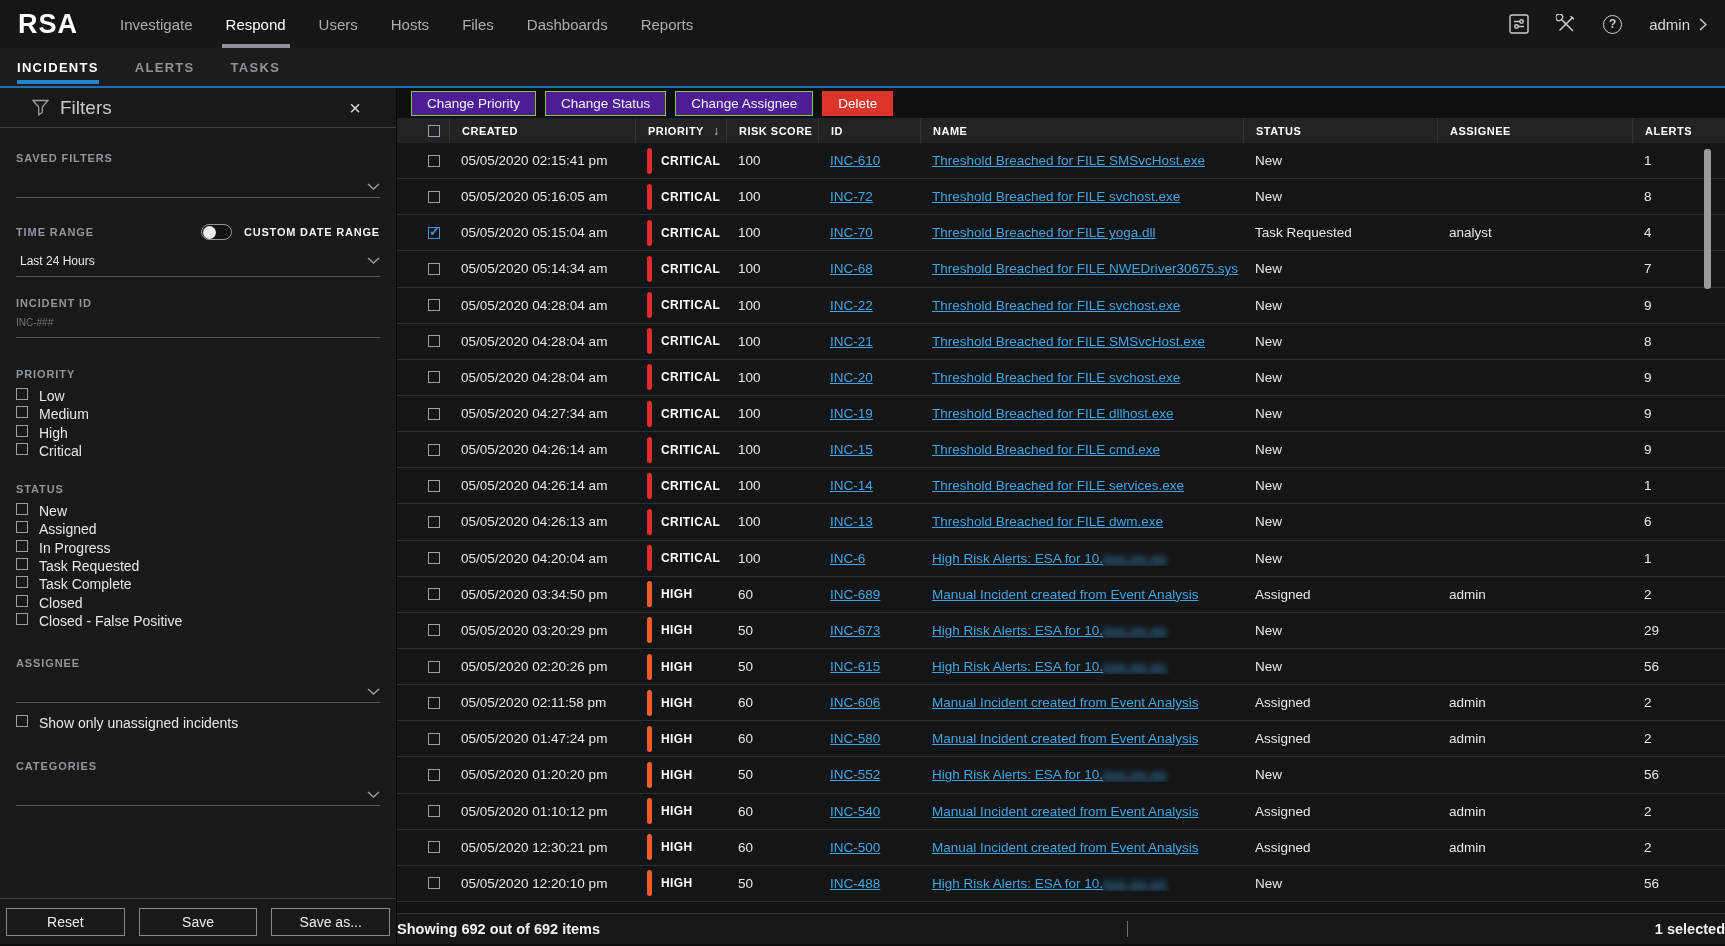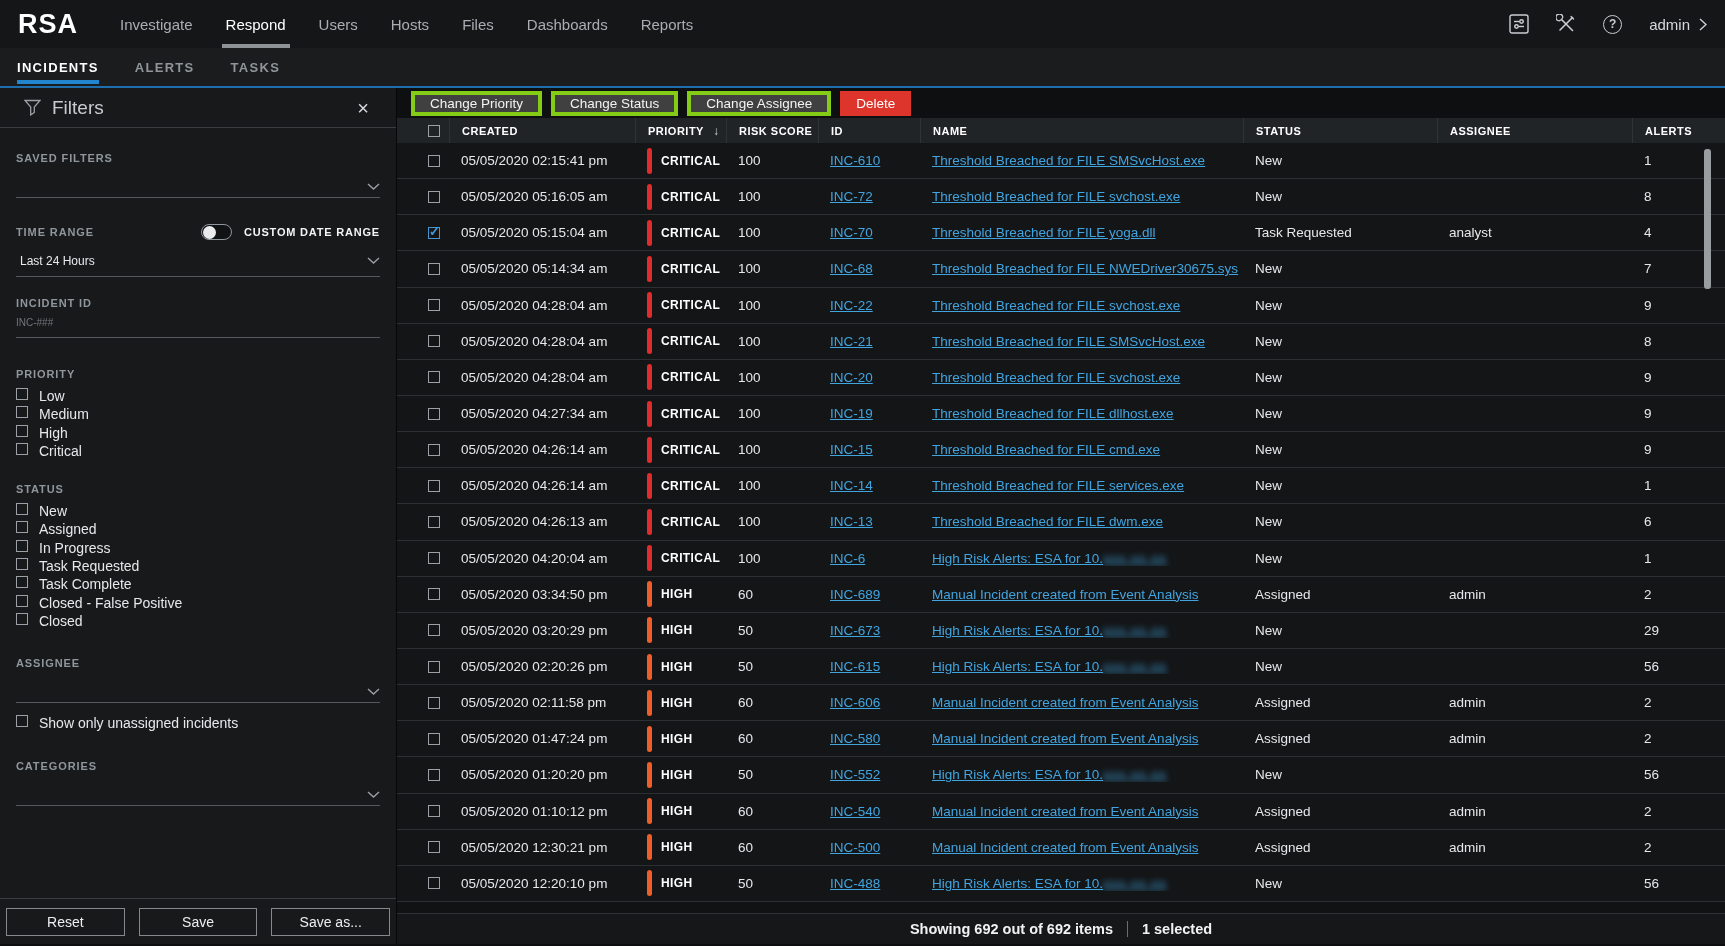--- a/index.html
+++ b/index.html
@@ -28,21 +28,21 @@
   .tab{font-size:13px;font-weight:700;letter-spacing:1.3px;color:#8f959a;cursor:pointer;position:relative;
        height:100%;display:flex;align-items:center}
   .tab.active{color:#fff}
   .tab.active::after{content:"";position:absolute;left:0;right:0;bottom:2px;height:4px;background:var(--accent)}
 
   
   .layout{display:flex;height:856px}
 
   
   .sidebar{width:397px;flex:none;background:#17191b;border-right:1px solid #060708;position:relative}
-  .f-header{height:40px;border-bottom:1px solid #3a3e42;display:flex;align-items:center;padding:0 24px}
+  .f-header{height:40px;border-bottom:1px solid #3a3e42;display:flex;align-items:center;padding:0 32px}
   .f-title{font-size:19px;color:#c7cbcf;margin-left:11px}
   .f-close{margin-left:auto;font-size:20px;line-height:1;color:#d6d9dc;cursor:pointer;padding:0 3px}
   .f-body{padding:0 16px;position:absolute;top:40px;left:0;right:0;bottom:45px;border-bottom:1px solid #3a3e42}
   .f-label{font-size:11px;font-weight:700;letter-spacing:.9px;color:#8f969c}
   .select-line{border-bottom:1px solid #55595e;height:34px;display:flex;align-items:flex-end;
                justify-content:flex-end;padding-bottom:6px;cursor:pointer}
   .chev{flex:none}
   .sec-saved{margin-top:24px}
   .sec-time{margin-top:26px}
   .time-row{display:flex;align-items:center}
@@ -67,21 +67,21 @@
   .sec-assignee{margin-top:26px}
   .sec-unassigned{margin-top:12px}
   .sec-categories{margin-top:26px}
   .f-buttons{position:absolute;bottom:8px;left:6px;right:6px;display:flex;gap:14px}
   .f-btn{flex:1;height:28px;background:transparent;border:1px solid #85898e;color:#eceef0;font-size:14px;
          font-family:inherit;cursor:pointer}
 
   
   .main{flex:1;background:#0d0f10;display:flex;flex-direction:column;min-width:0}
   .toolbar{margin:3px 0 2px 14px;height:25px;display:flex;gap:9px;flex:none}
-  .tool-btn{background:#404040;border:4px solid #84cc16;color:#f2f3f4;font-size:13.5px;padding:0 15px;
+  .tool-btn{background:#4c1d95;border:1px solid #84cc16;color:#f2f3f4;font-size:13.5px;padding:0 15px;
             font-family:inherit;cursor:pointer}
   .tool-btn.danger{background:var(--danger);border:1px solid var(--danger);color:#fff}
   .grid{display:grid;grid-template-columns:52px 186px 91px 92px 102px 323px 194px 195px 1fr;align-items:center}
   .t-header{height:25px;background:#212427;flex:none}
   .h-cell{height:100%;display:flex;align-items:center;gap:9px;padding-left:12px;font-size:11px;font-weight:700;
           letter-spacing:.5px;color:#fff;border-left:1px solid rgba(255,255,255,.07);cursor:pointer;overflow:hidden}
   .h-cell:first-child{border-left:none;padding-left:31px}
   .sort{font-size:12px;color:#cfd3d6;font-weight:400}
   .t-body{flex:1;overflow:hidden;position:relative;background:#101213}
   .t-row{height:36.15px;border-bottom:1px solid #2c2f33;background:#131517}
@@ -89,21 +89,21 @@
   .c-select{padding-left:31px;display:flex;align-items:center}
   .c-priority{display:flex;align-items:center}
   .p-bar{width:5px;height:26px;border-radius:3px;flex:none;margin-right:9px;background:#666}
   .p-bar.critical{background:var(--critical)}
   .p-bar.high{background:var(--high)}
   .p-text{font-weight:700;font-size:12px;letter-spacing:.4px;color:#fff}
   .lnk{color:var(--link);text-decoration:underline;cursor:pointer}
   .blur{filter:blur(3px);letter-spacing:1px}
   .scroll-thumb{position:absolute;right:14px;top:6px;width:7px;height:140px;background:#9a9da0;border-radius:3px;cursor:pointer}
   .t-footer{height:31px;flex:none;border-top:1px solid #2e3236;background:#151719;display:flex;
-            align-items:center;justify-content:center;font-size:14.5px}
+            align-items:center;justify-content:space-between;font-size:14.5px}
   .foot-strong{font-weight:700;color:#f0f2f3}
   .foot-div{width:1px;height:16px;background:#6a6e72;margin:0 14px}
 </style>
 </head>
 <body>
 
 <header class="topnav">
   <div class="logo">RSA</div>
   <div class="nav-items">
 
@@ -238,25 +238,25 @@
             <label class="f-check">
               <span class="cb"></span>
               <span>Task Requested</span>
             </label>
             <label class="f-check">
               <span class="cb"></span>
               <span>Task Complete</span>
             </label>
             <label class="f-check">
               <span class="cb"></span>
+              <span>Closed</span>
+            </label>
+            <label class="f-check">
+              <span class="cb"></span>
               <span>Closed - False Positive</span>
-            </label>
-            <label class="f-check">
-              <span class="cb"></span>
-              <span>Closed</span>
             </label>
           </div>
       </div>
 
       <div class="sec-assignee">
         <div class="f-label">ASSIGNEE</div>
         <div class="select-line">
           <svg class="chev" width="13" height="8" viewBox="0 0 13 8" fill="none" stroke="#9aa0a5" stroke-width="1.4">
               <path d="M1 1l5.5 5L12 1"></path>
             </svg>

